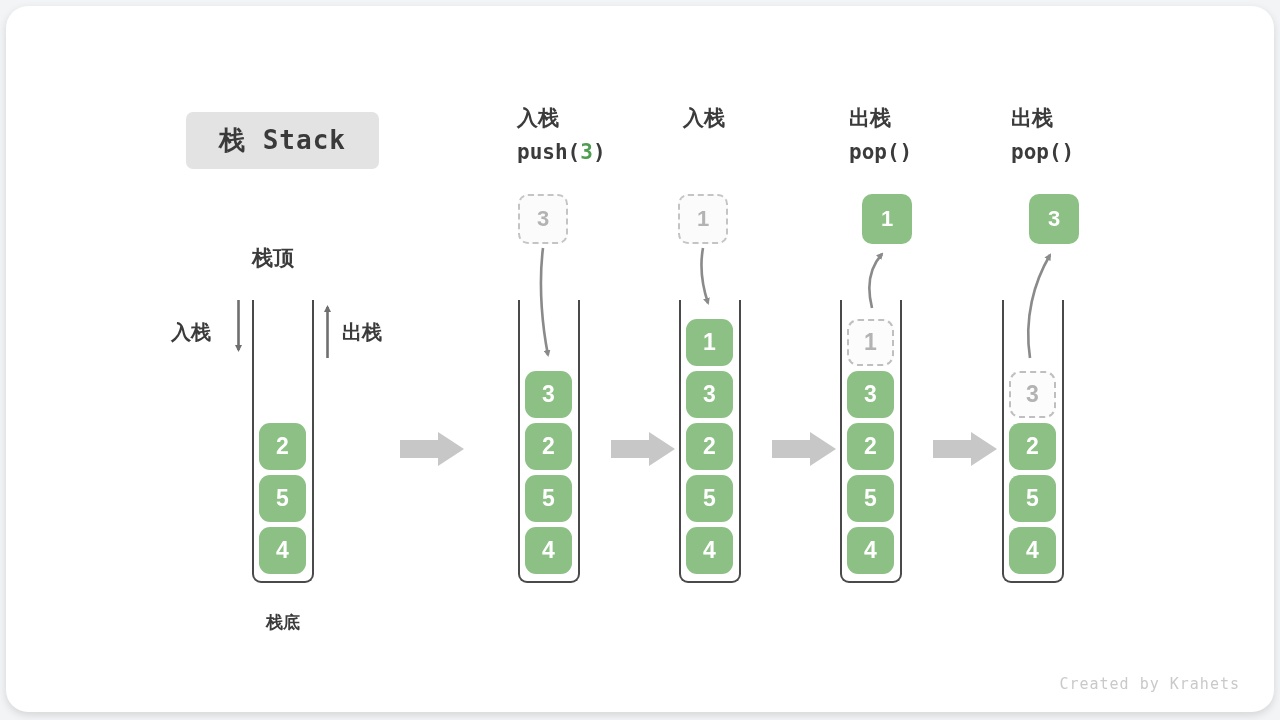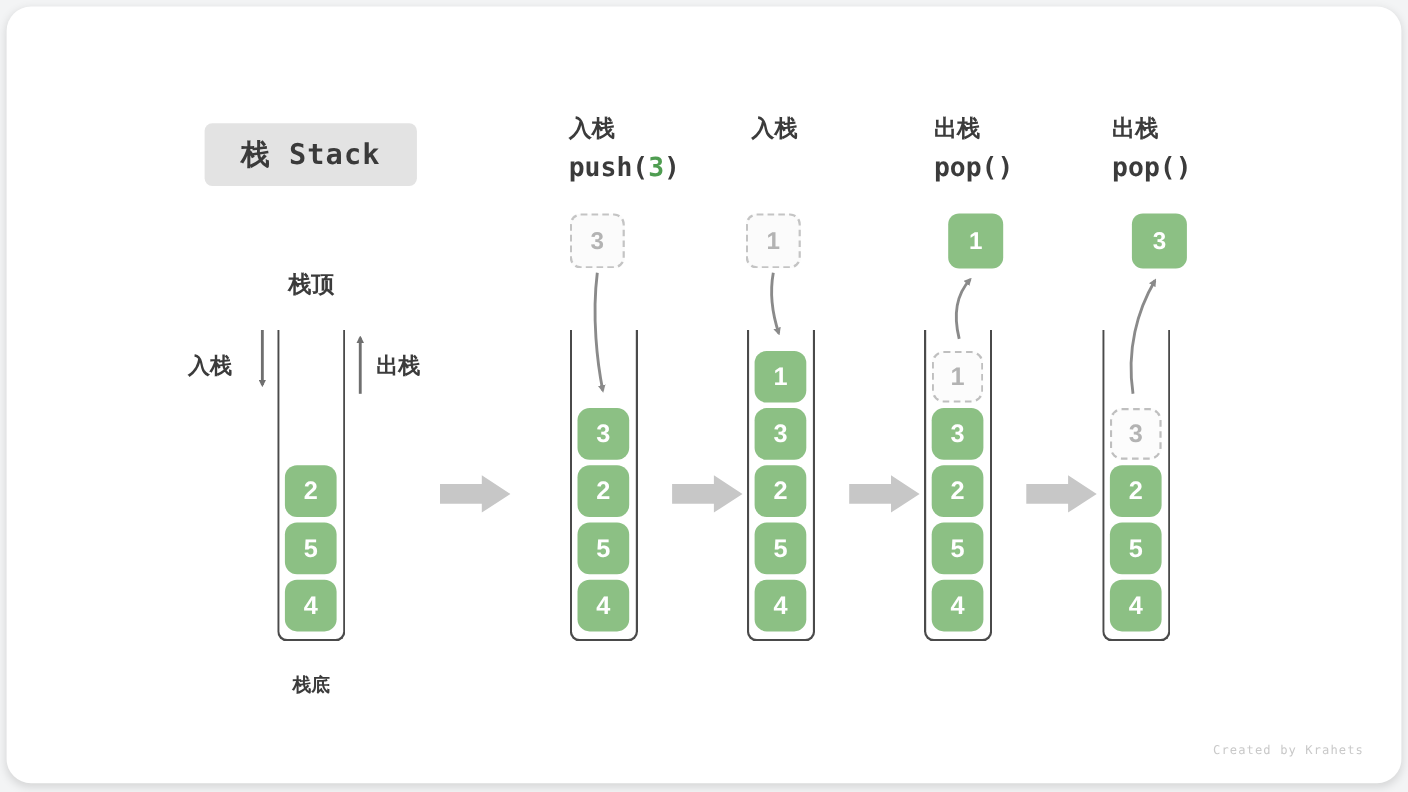--- a/index.html
+++ b/index.html
@@ -20,21 +20,21 @@
     color: #3a3a3a; font-size: 26px; font-weight: 700;
     font-family: "DejaVu Sans Mono","Liberation Mono",monospace;
     letter-spacing: 1px;
   }
 
   
   .op-header { top: 101px; width: 150px; color: #3b3b3b; }
   .op-header .op-name { font-size: 21px; font-weight: 700; line-height: 33px; }
   .op-header .op-code {
     font-family: "DejaVu Sans Mono","Liberation Mono",monospace;
-    font-size: 24px; font-weight: 600; line-height: 36px; color: #3b3b3b;
+    font-size: 21px; font-weight: 600; line-height: 36px; color: #3b3b3b;
   }
   .op-code .arg { color: #4f9d51; font-weight: 700; }
 
   
   .float-box {
     top: 194px; width: 50px; height: 50px; border-radius: 10px;
     display: flex; align-items: center; justify-content: center;
     font-size: 22px; font-weight: 700;
   }
   .float-box.dashed {
@@ -53,30 +53,30 @@
     position: absolute; left: 5px; width: 47px; height: 47px; border-radius: 11px;
     display: flex; align-items: center; justify-content: center;
     font-size: 23px; font-weight: 700;
   }
   .cell.green { background: #8cc084; color: #ffffff; }
   .cell.ghost { border: 2px dashed #bfbfbf; background: #fcfcfc; color: #b3b3b3; }
   .r0 { top: 227px; } .r1 { top: 175px; } .r2 { top: 123px; } .r3 { top: 71px; } .r4 { top: 19px; }
 
   
   .cjk-label { color: #3b3b3b; font-weight: 700; }
-  #label-stack-top    { left: 252px; top: 244px; width: 62px; text-align: center; font-size: 21px; }
+  #label-stack-top    { left: 252px; top: 244px; width: 62px; font-size: 21px; }
   #label-stack-bottom { left: 252px; top: 611px; width: 62px; text-align: center; font-size: 17px; }
   #label-push-side    { left: 171px; top: 319px; font-size: 20px; }
   #label-pop-side     { left: 342px; top: 319px; font-size: 20px; }
 
   #arrow-layer { left: 0; top: 0; width: 1280px; height: 720px; pointer-events: none; }
 
   #watermark {
     right: 40px; top: 675px; font-family: "DejaVu Sans Mono","Liberation Mono",monospace;
-    font-size: 11px; letter-spacing: 1px; color: #c9c9c9;
+    font-size: 15px; letter-spacing: 1px; color: #c9c9c9;
   }
 </style>
 </head>
 <body>
 
 <div id="canvas">
   <div id="card" class="abs"></div>
 
   <div id="title-box" class="abs">
     <span>栈 Stack</span>

